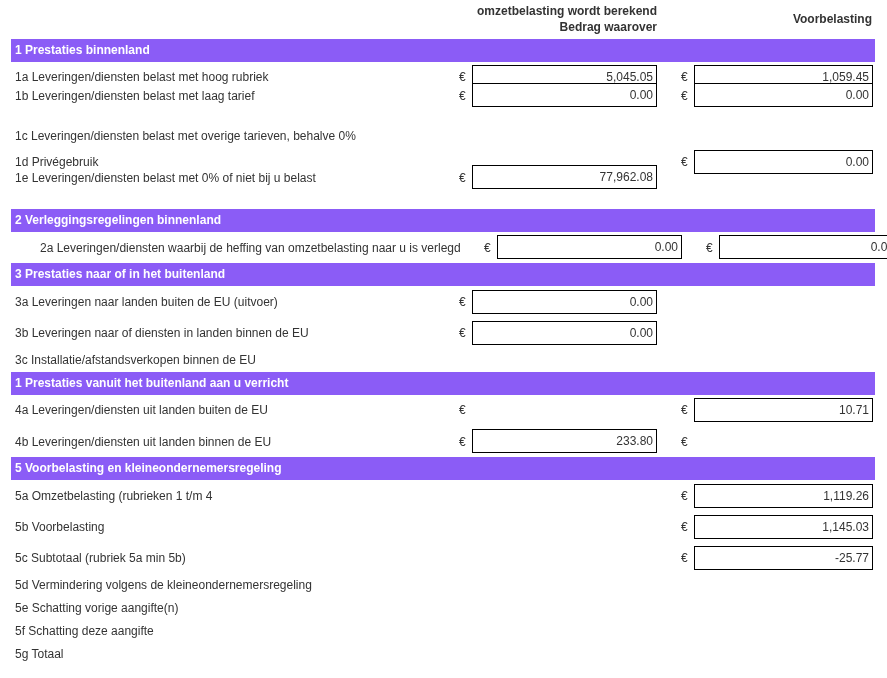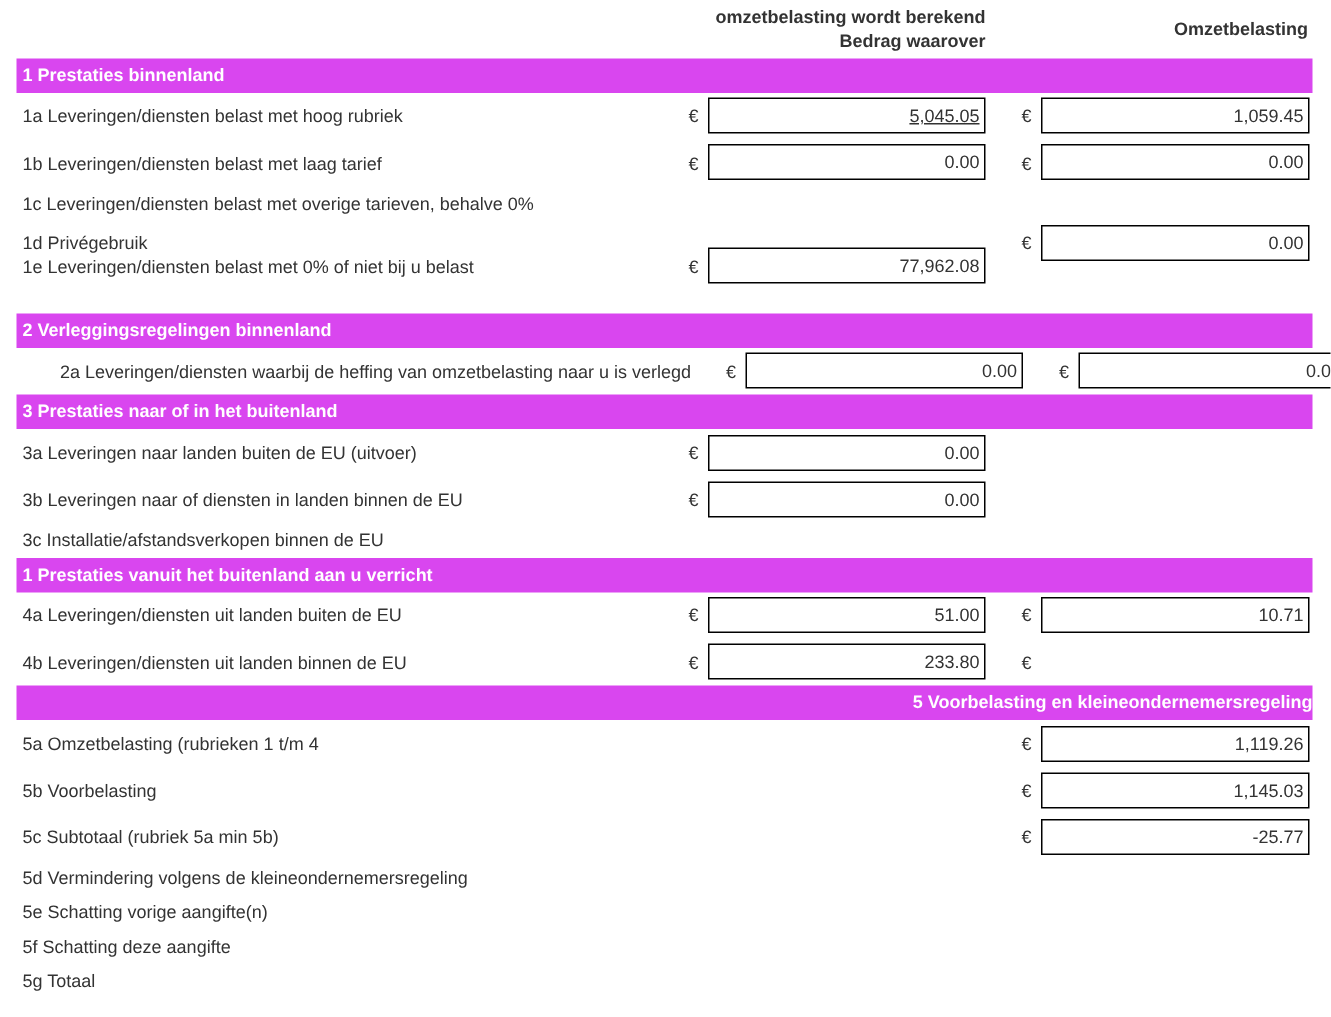--- a/index.html
+++ b/index.html
@@ -6,21 +6,21 @@
   body {
     width: 887px; height: 678px; position: relative; overflow: hidden;
     font-family: "Liberation Sans", sans-serif; font-size: 12px; color: #333333;
   }
   .colhead {
     position: absolute; text-align: right; font-weight: bold; font-size: 12px;
     line-height: 16px; color: #333333;
   }
   .section {
     position: absolute; left: 11px; width: 864px; height: 23px;
-    background: #d946ef; color: #ffffff; font-weight: bold; font-size: 12px;
+    background: #8b5cf6; color: #ffffff; font-weight: bold; font-size: 12px;
     line-height: 23px; padding-left: 4px; box-sizing: border-box;
   }
   .row { position: absolute; left: 0; width: 887px; }
   .label {
     position: absolute; left: 15px; font-size: 12px; color: #333333; white-space: nowrap;
   }
   .euro {
     position: absolute; font-size: 12px; color: #333333;
   }
   .amount {
@@ -33,33 +33,33 @@
   .euro.left { left: 459px; }
   .euro.right { left: 681px; }
 </style>
 </head>
 <body>
 
 <div class="colhead" style="left:440px; top:3px; width:217px;">
   <div>omzetbelasting wordt berekend</div>
   <div>Bedrag waarover</div>
 </div>
-<div class="colhead" style="left:680px; top:11px; width:192px;">Omzetbelasting</div>
+<div class="colhead" style="left:680px; top:11px; width:192px;">Voorbelasting</div>
 
 <div class="section" style="top:39px;">1 Prestaties binnenland</div>
 
 <div class="row" style="top:64px; height:26px;">
   <span class="label" style="top:6px;">1a Leveringen/diensten belast met hoog rubriek</span>
   <span class="euro left" style="top:6px;">€</span>
-  <div class="amount left" style="top:1px;text-decoration:underline;">5,045.05</div>
+  <div class="amount left" style="top:1px;">5,045.05</div>
   <span class="euro right" style="top:6px;">€</span>
   <div class="amount right" style="top:1px;">1,059.45</div>
 </div>
 
-<div class="row" style="top:95px; height:26px;">
+<div class="row" style="top:82px; height:26px;">
   <span class="label" style="top:7px;">1b Leveringen/diensten belast met laag tarief</span>
   <span class="euro left" style="top:7px;">€</span>
   <div class="amount left" style="top:1px;">0.00</div>
   <span class="euro right" style="top:7px;">€</span>
   <div class="amount right" style="top:1px;">0.00</div>
 </div>
 
 <div class="row" style="top:126px; height:20px;">
   <span class="label" style="top:3px;">1c Leveringen/diensten belast met overige tarieven, behalve 0%</span>
 </div>
@@ -102,33 +102,32 @@
 
 <div class="row" style="top:350px; height:20px;">
   <span class="label" style="top:3px;">3c Installatie/afstandsverkopen binnen de EU</span>
 </div>
 
 <div class="section" style="top:372px;">1 Prestaties vanuit het buitenland aan u verricht</div>
 
 <div class="row" style="top:397px; height:26px;">
   <span class="label" style="top:6px;">4a Leveringen/diensten uit landen buiten de EU</span>
   <span class="euro left" style="top:6px;">€</span>
-  <div class="amount left" style="top:1px;">51.00</div>
   <span class="euro right" style="top:6px;">€</span>
   <div class="amount right" style="top:1px;">10.71</div>
 </div>
 
 <div class="row" style="top:428px; height:26px;">
   <span class="label" style="top:7px;">4b Leveringen/diensten uit landen binnen de EU</span>
   <span class="euro left" style="top:7px;">€</span>
   <div class="amount left" style="top:1px;">233.80</div>
   <span class="euro right" style="top:7px;">€</span>
 </div>
 
-<div class="section" style="top:457px;text-align:right;">5 Voorbelasting en kleineondernemersregeling</div>
+<div class="section" style="top:457px;">5 Voorbelasting en kleineondernemersregeling</div>
 
 <div class="row" style="top:483px; height:26px;">
   <span class="label" style="top:6px;">5a Omzetbelasting (rubrieken 1 t/m 4</span>
   <span class="euro right" style="top:6px;">€</span>
   <div class="amount right" style="top:1px;">1,119.26</div>
 </div>
 
 <div class="row" style="top:514px; height:26px;">
   <span class="label" style="top:6px;">5b Voorbelasting</span>
   <span class="euro right" style="top:6px;">€</span>

